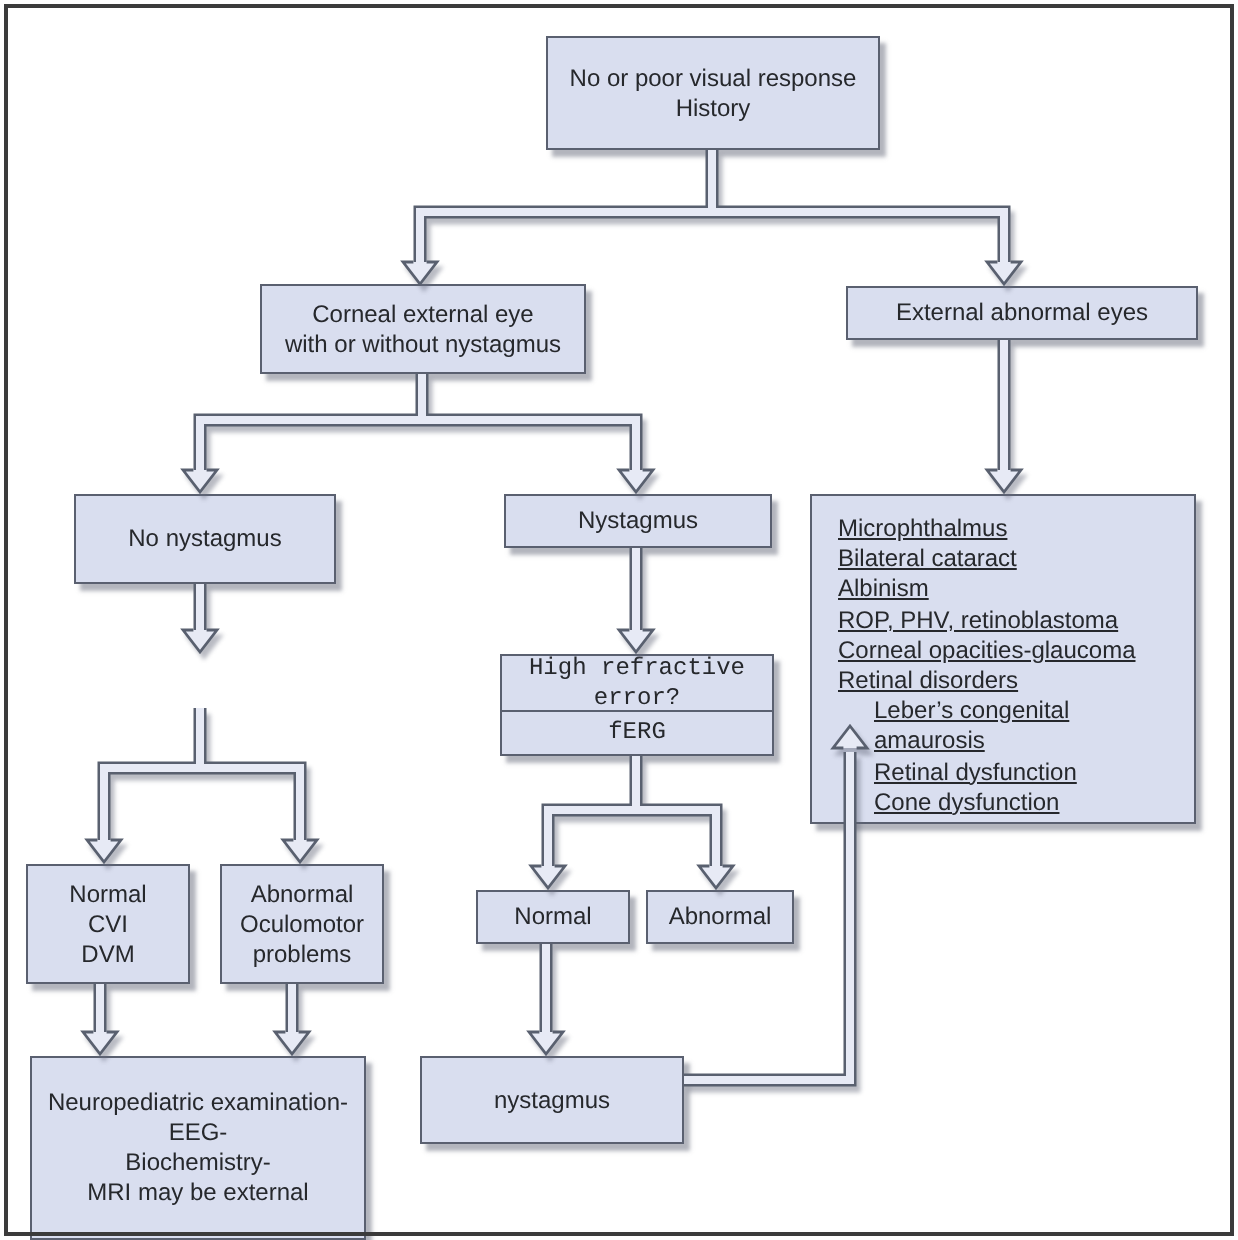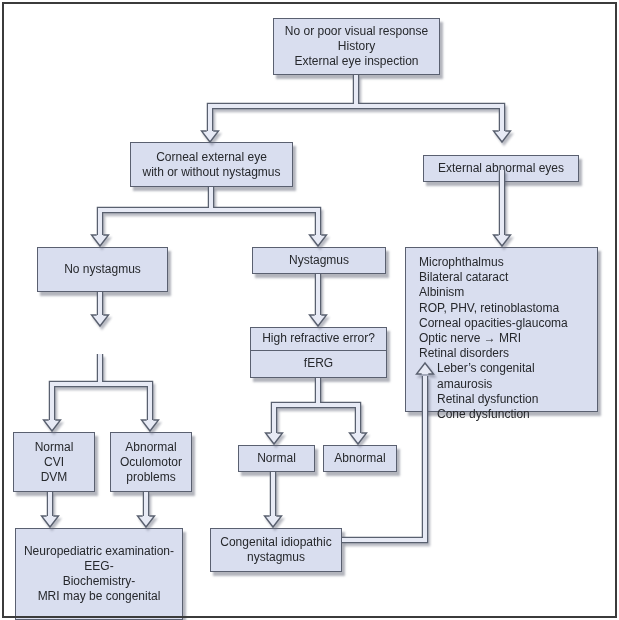--- a/index.html
+++ b/index.html
@@ -11,67 +11,65 @@
     position:absolute;box-sizing:border-box;
     background:var(--box-fill,#d9deef);
     border:1px solid var(--box-border,#5a6070);
     box-shadow:3px 3.5px 2px rgba(104,108,124,0.5);
     color:var(--text,#26282c);
     font-size:12px;line-height:15px;
     display:flex;flex-direction:column;justify-content:center;align-items:center;
     text-align:center;z-index:1;
   }
   .box .line{display:block;}
-  .box.leftalign{justify-content:space-between;align-items:flex-start;text-align:left;
-    padding:7px 20px 0 13px;line-height:15.2px;}
+  .box.leftalign{justify-content:center;align-items:flex-start;text-align:left;
+    padding:7px 20px 0 13px;line-height:15.2px;text-decoration:underline;}
   .box.leftalign .line.indent{padding-left:18px;}
   .box.split{justify-content:flex-start;align-items:stretch;padding:0;}
-  .box.split .cell{height:27px;display:flex;align-items:center;justify-content:center;}
+  .box.split .cell{height:27px;display:flex;align-items:center;justify-content:center;font-family:Liberation Mono, monospace;}
   .box.split .cell2{height:32px;border-top:1px solid var(--box-border,#5a6070);}
   svg.connectors{position:absolute;left:0;top:0;z-index:2;pointer-events:none;
     filter:drop-shadow(2.5px 3px 1px rgba(100,105,122,0.45));}
   .c-dark{fill:none;stroke:var(--conn-border,#59606f);stroke-width:6.5;stroke-linejoin:miter;stroke-miterlimit:8;}
   .c-light{fill:none;stroke:var(--conn-fill,#e7eaf5);stroke-width:4;stroke-linejoin:miter;}
   .c-head{fill:var(--conn-fill,#e7eaf5);stroke:var(--conn-border,#59606f);stroke-width:1.4;stroke-linejoin:miter;}
 </style>
 </head>
 <body style="--box-fill: #d9deef; --box-border: #5a6070; --conn-fill: #e7eaf5; --conn-border: #59606f; --text: #26282c;">
 
 <div class="canvas">
 
   <div class="box" style="left:273px;top:18px;width:167px;height:57px">
       <span class="line">No or poor visual response</span>
       <span class="line">History</span>
-      <span class="line">External eye inspection</span>
     </div>
 
   <div class="box" style="left:130px;top:142px;width:163px;height:45px">
       <span class="line">Corneal external eye</span>
       <span class="line">with or without nystagmus</span>
     </div>
 
-  <div class="box" style="left:423px;top:155px;width:156px;height:27px">
+  <div class="box" style="left:423px;top:143px;width:176px;height:27px">
       <span class="line">External abnormal eyes</span>
     </div>
 
   <div class="box" style="left:37px;top:247px;width:131px;height:45px">
       <span class="line">No nystagmus</span>
     </div>
 
   <div class="box" style="left:252px;top:247px;width:134px;height:27px">
       <span class="line">Nystagmus</span>
     </div>
 
   <div class="box leftalign" style="left:405px;top:247px;width:193px;height:165px">
       <span class="line">Microphthalmus</span>
       <span class="line">Bilateral cataract</span>
       <span class="line">Albinism</span>
       <span class="line">ROP, PHV, retinoblastoma</span>
       <span class="line">Corneal opacities-glaucoma</span>
-      <span class="line">Optic nerve → MRI</span>
       <span class="line">Retinal disorders</span>
       <span class="line indent">Leber’s congenital amaurosis</span>
       <span class="line indent">Retinal dysfunction</span>
       <span class="line indent">Cone dysfunction</span>
     </div>
 
 
   <div class="box split" style="left:250px;top:327px;width:137px;height:51px">
     <div class="cell">
         <span class="line">High refractive error?</span>
@@ -97,25 +95,24 @@
     </div>
 
   <div class="box" style="left:323px;top:445px;width:74px;height:27px">
       <span class="line">Abnormal</span>
     </div>
 
   <div class="box" style="left:15px;top:528px;width:168px;height:92px">
       <span class="line">Neuropediatric examination-</span>
       <span class="line">EEG-</span>
       <span class="line">Biochemistry-</span>
-      <span class="line">MRI may be congenital</span>
+      <span class="line">MRI may be external</span>
     </div>
 
   <div class="box" style="left:210px;top:528px;width:132px;height:44px">
-      <span class="line">Congenital idiopathic</span>
       <span class="line">nystagmus</span>
     </div>
 
   <svg class="connectors" width="619" height="620" viewBox="0 0 619 620">
       <path d="M210,133 L210,106 L502,106 L502,133" class="c-dark"></path>
       <path d="M356,75 L356,108" class="c-dark"></path>
       <path d="M210,133 L210,106 L502,106 L502,133" class="c-light"></path>
       <path d="M356,75 L356,108" class="c-light"></path>
       <path d="M206.7,131 L201.5,131 L210,142 L218.5,131 L213.3,131" class="c-head"></path>
       <path d="M498.7,131 L493.5,131 L502,142 L510.5,131 L505.3,131" class="c-head"></path>

